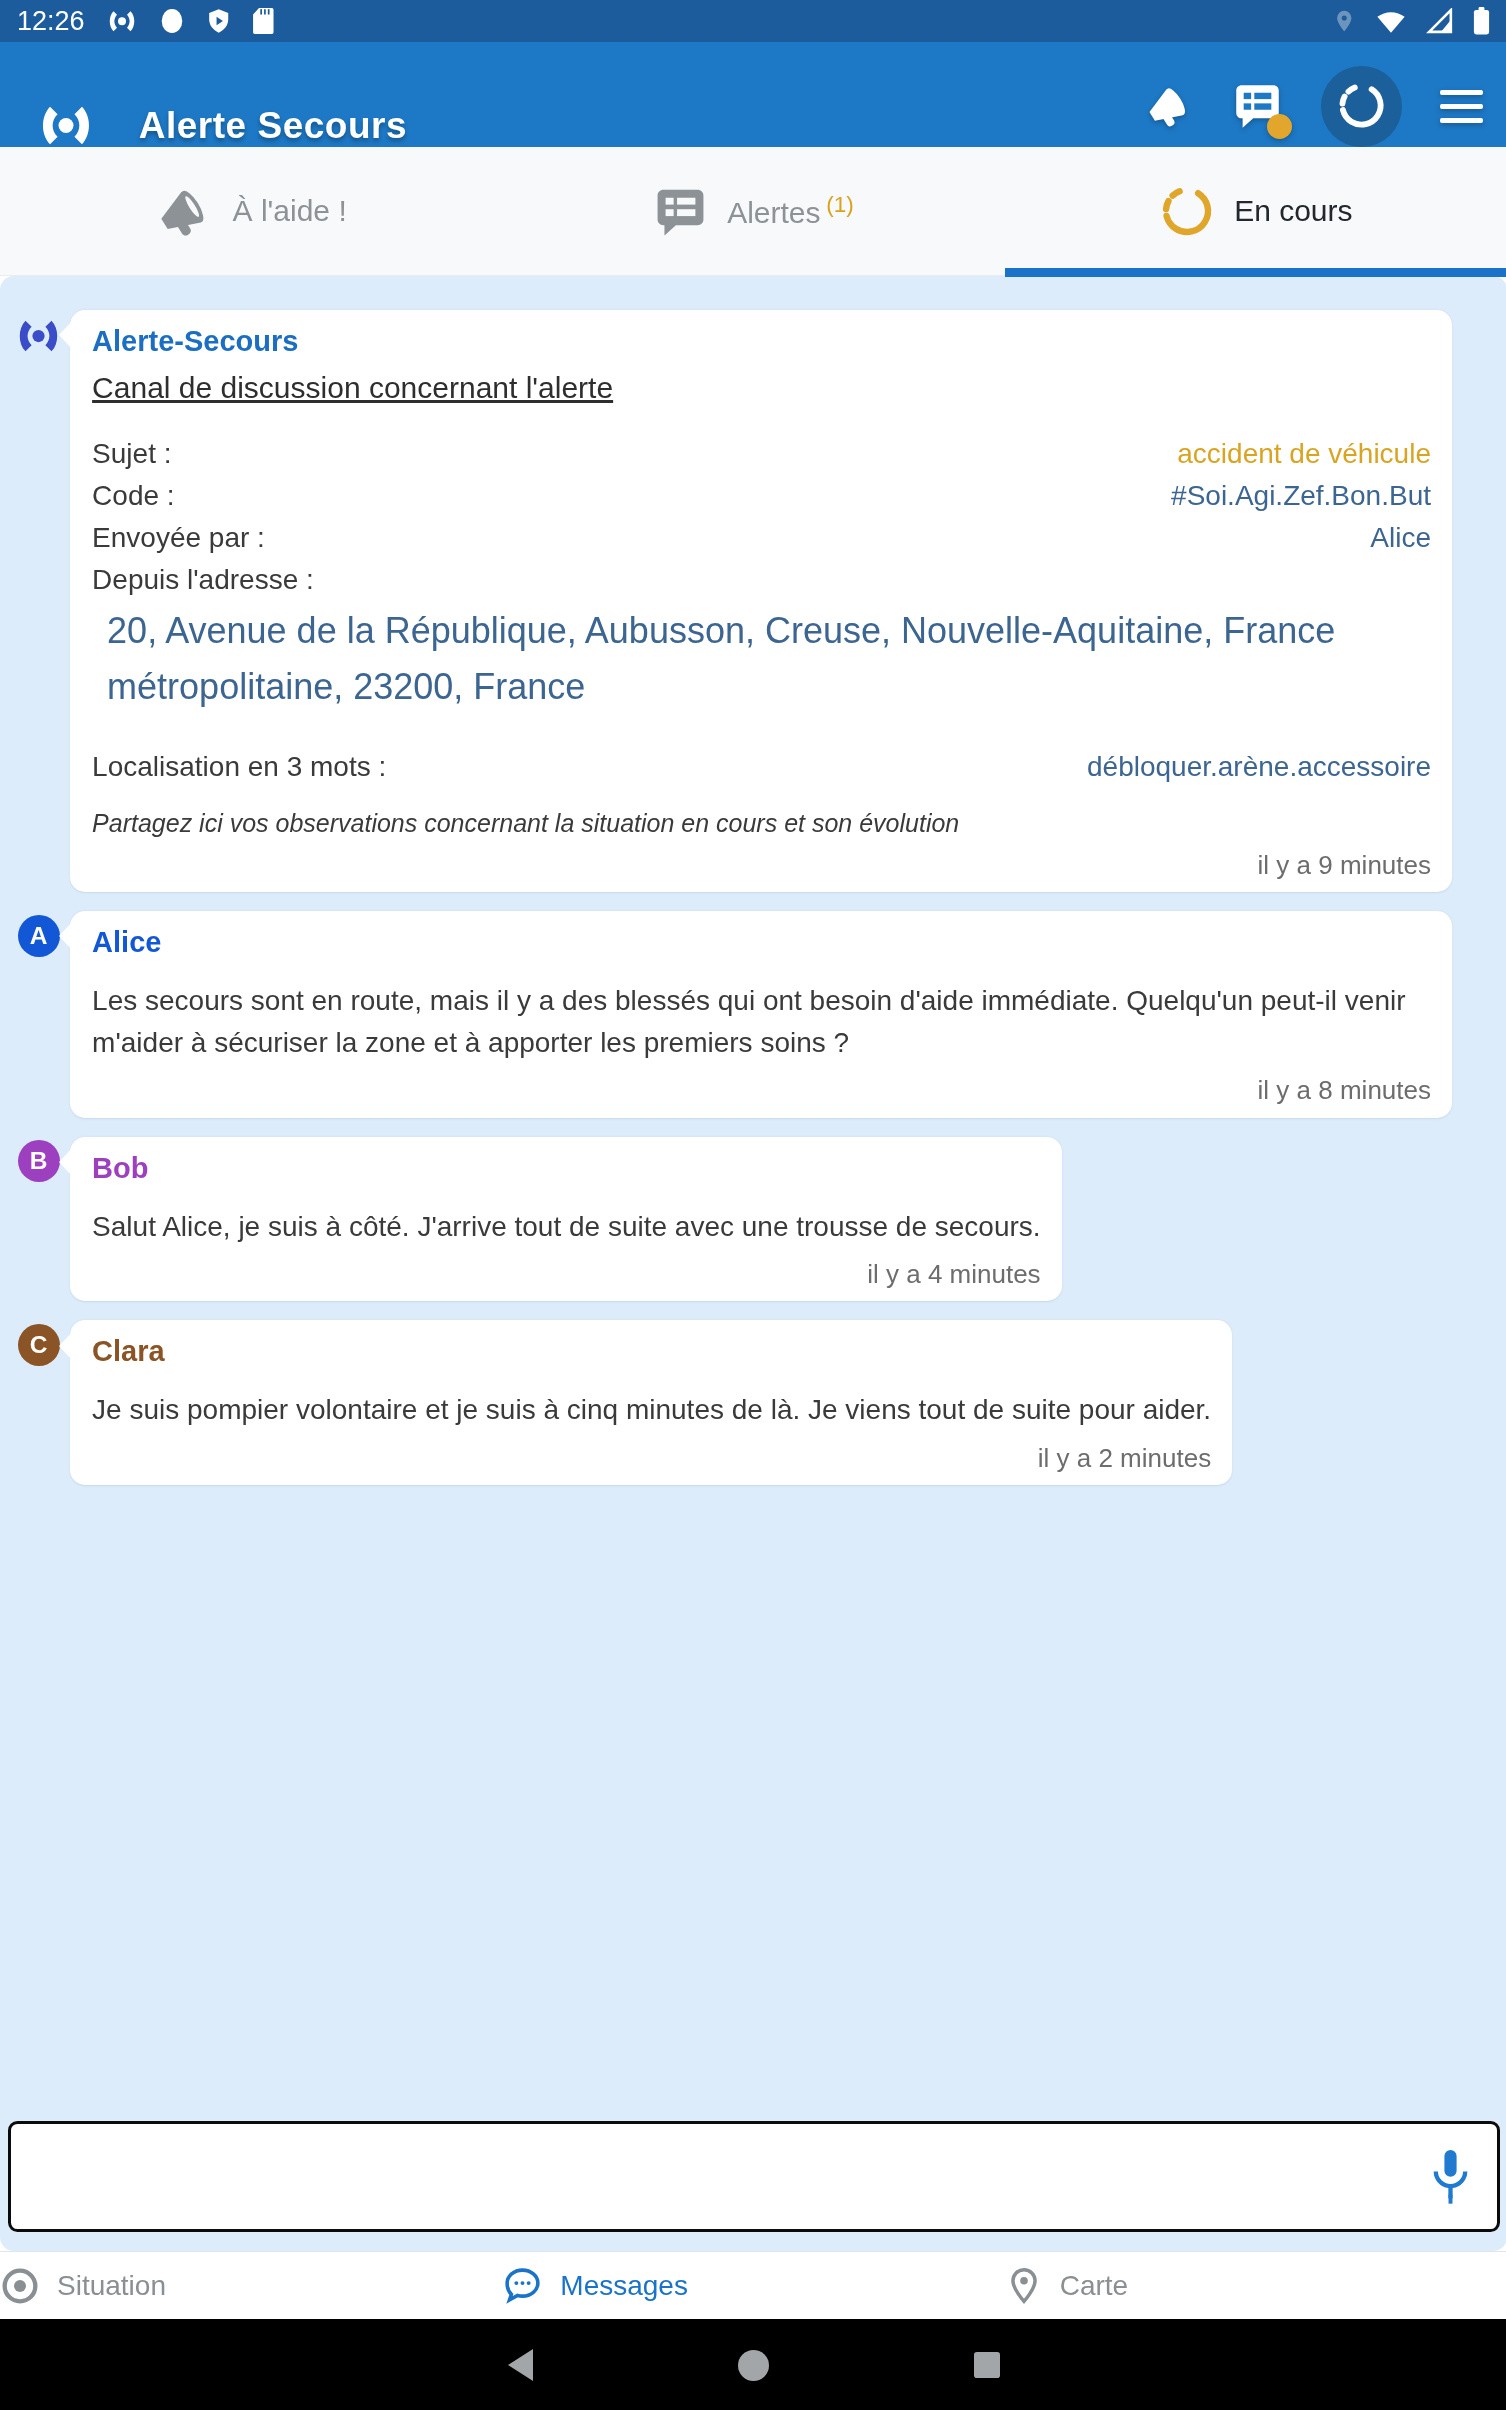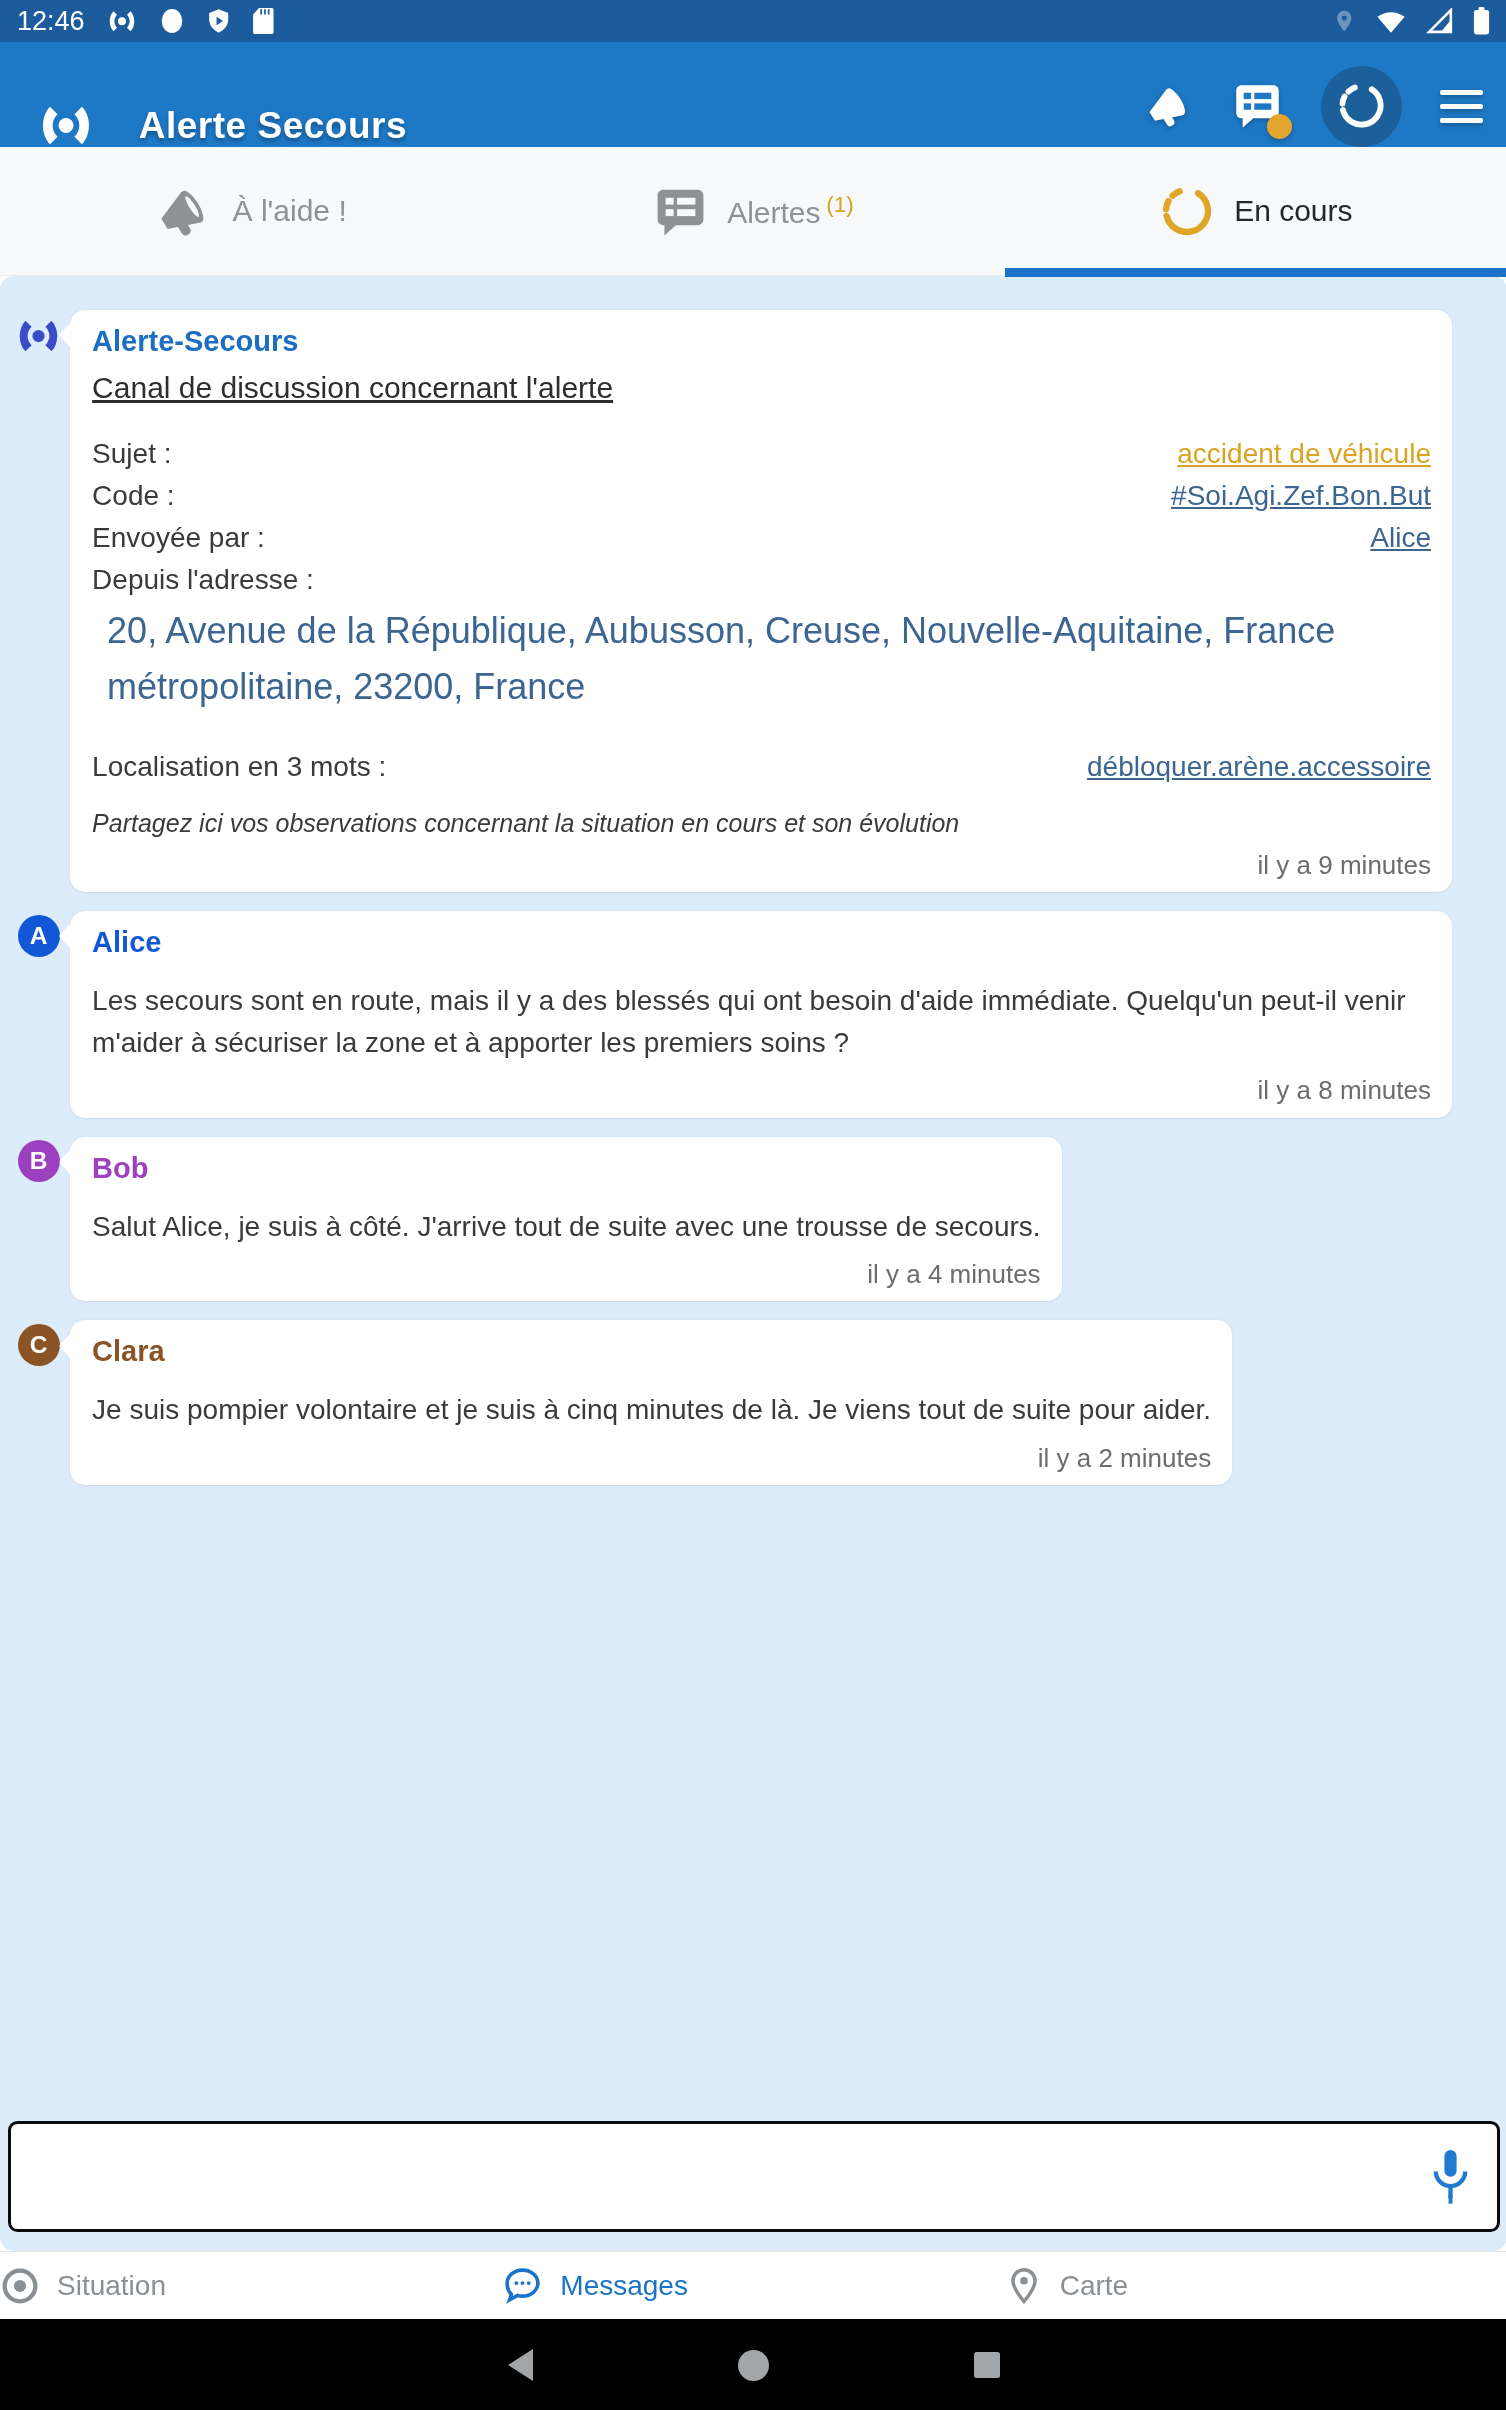--- a/index.html
+++ b/index.html
@@ -81,21 +81,21 @@
   .sender.c-system { color: #1b6ec2; }
   .sender.c-alice { color: #1257d6; }
   .sender.c-bob { color: #9c40bf; }
   .sender.c-clara { color: #8a5426; }
   .av-alice { background: #1257d6; }
   .av-bob { background: #9c40bf; }
   .av-clara { background: #8a5426; }
 
   .msg-heading { font-size: 30px; color: #2e2e2e; text-decoration: underline; margin: 11.3px 0 28px 0; }
   .field-row { display: flex; justify-content: space-between; align-items: baseline; font-size: 28px; line-height: 1.5; color: #3a3a3a; gap: 28px; }
-  .field-value { text-align: center; text-decoration: underline; }
+  .field-value { text-align: center; }
   .v-gold { color: #d9a421; }
   .v-blue { color: #3c6591; }
   .address-block { font-size: 36px; line-height: 1.55; color: #3c6591; text-align: left; margin: 1.9px 0 32px 0; padding-left: 15px; }
   .note { font-style: italic; font-size: 25px; color: #3a3a3a; margin: 21px 0 11.3px 0; }
   .msg-body { font-size: 28px; line-height: 1.5; color: #3a3a3a; margin: 21px 0 11.3px 0; }
   .timestamp { text-align: right; font-size: 26px; color: #6d6d6d; }
 
   
   .composer { margin-top: auto; padding: 7.5px 7.5px 19px 7.5px; }
   .composer-box {
@@ -127,21 +127,21 @@
   .anav-btn { background: none; border: none; cursor: pointer; display: flex; align-items: center; justify-content: center; }
   .tri-back { width: 0; height: 0; border-top: 16px solid transparent; border-bottom: 16px solid transparent; border-right: 25.4px solid #a3a6a9; }
   .circ-home { width: 31px; height: 31px; border-radius: 50%; background: #a3a6a9; }
   .sq-recents { width: 26px; height: 26px; border-radius: 2.8px; background: #a3a6a9; }
 </style>
 </head>
 <body>
 
 <div class="status-bar">
   <div class="status-left">
-    <span>12:46</span>
+    <span>12:26</span>
     <span class="sicon">
       <svg width="32" height="22.6" viewBox="0 0 64 44" fill="#fff">
           <path d="M15 2 C5 12 5 32 15 42 L22 35 C15 27 15 17 22 9 Z"></path>
           <circle cx="32" cy="22" r="8"></circle>
           <path d="M49 2 C59 12 59 32 49 42 L42 35 C49 27 49 17 42 9 Z"></path>
         </svg>
     </span>
     <span class="sicon">
       <svg width="26" height="26" viewBox="0 0 24 24" fill="#fff">
           <ellipse cx="12" cy="12" rx="9.5" ry="11"></ellipse>

